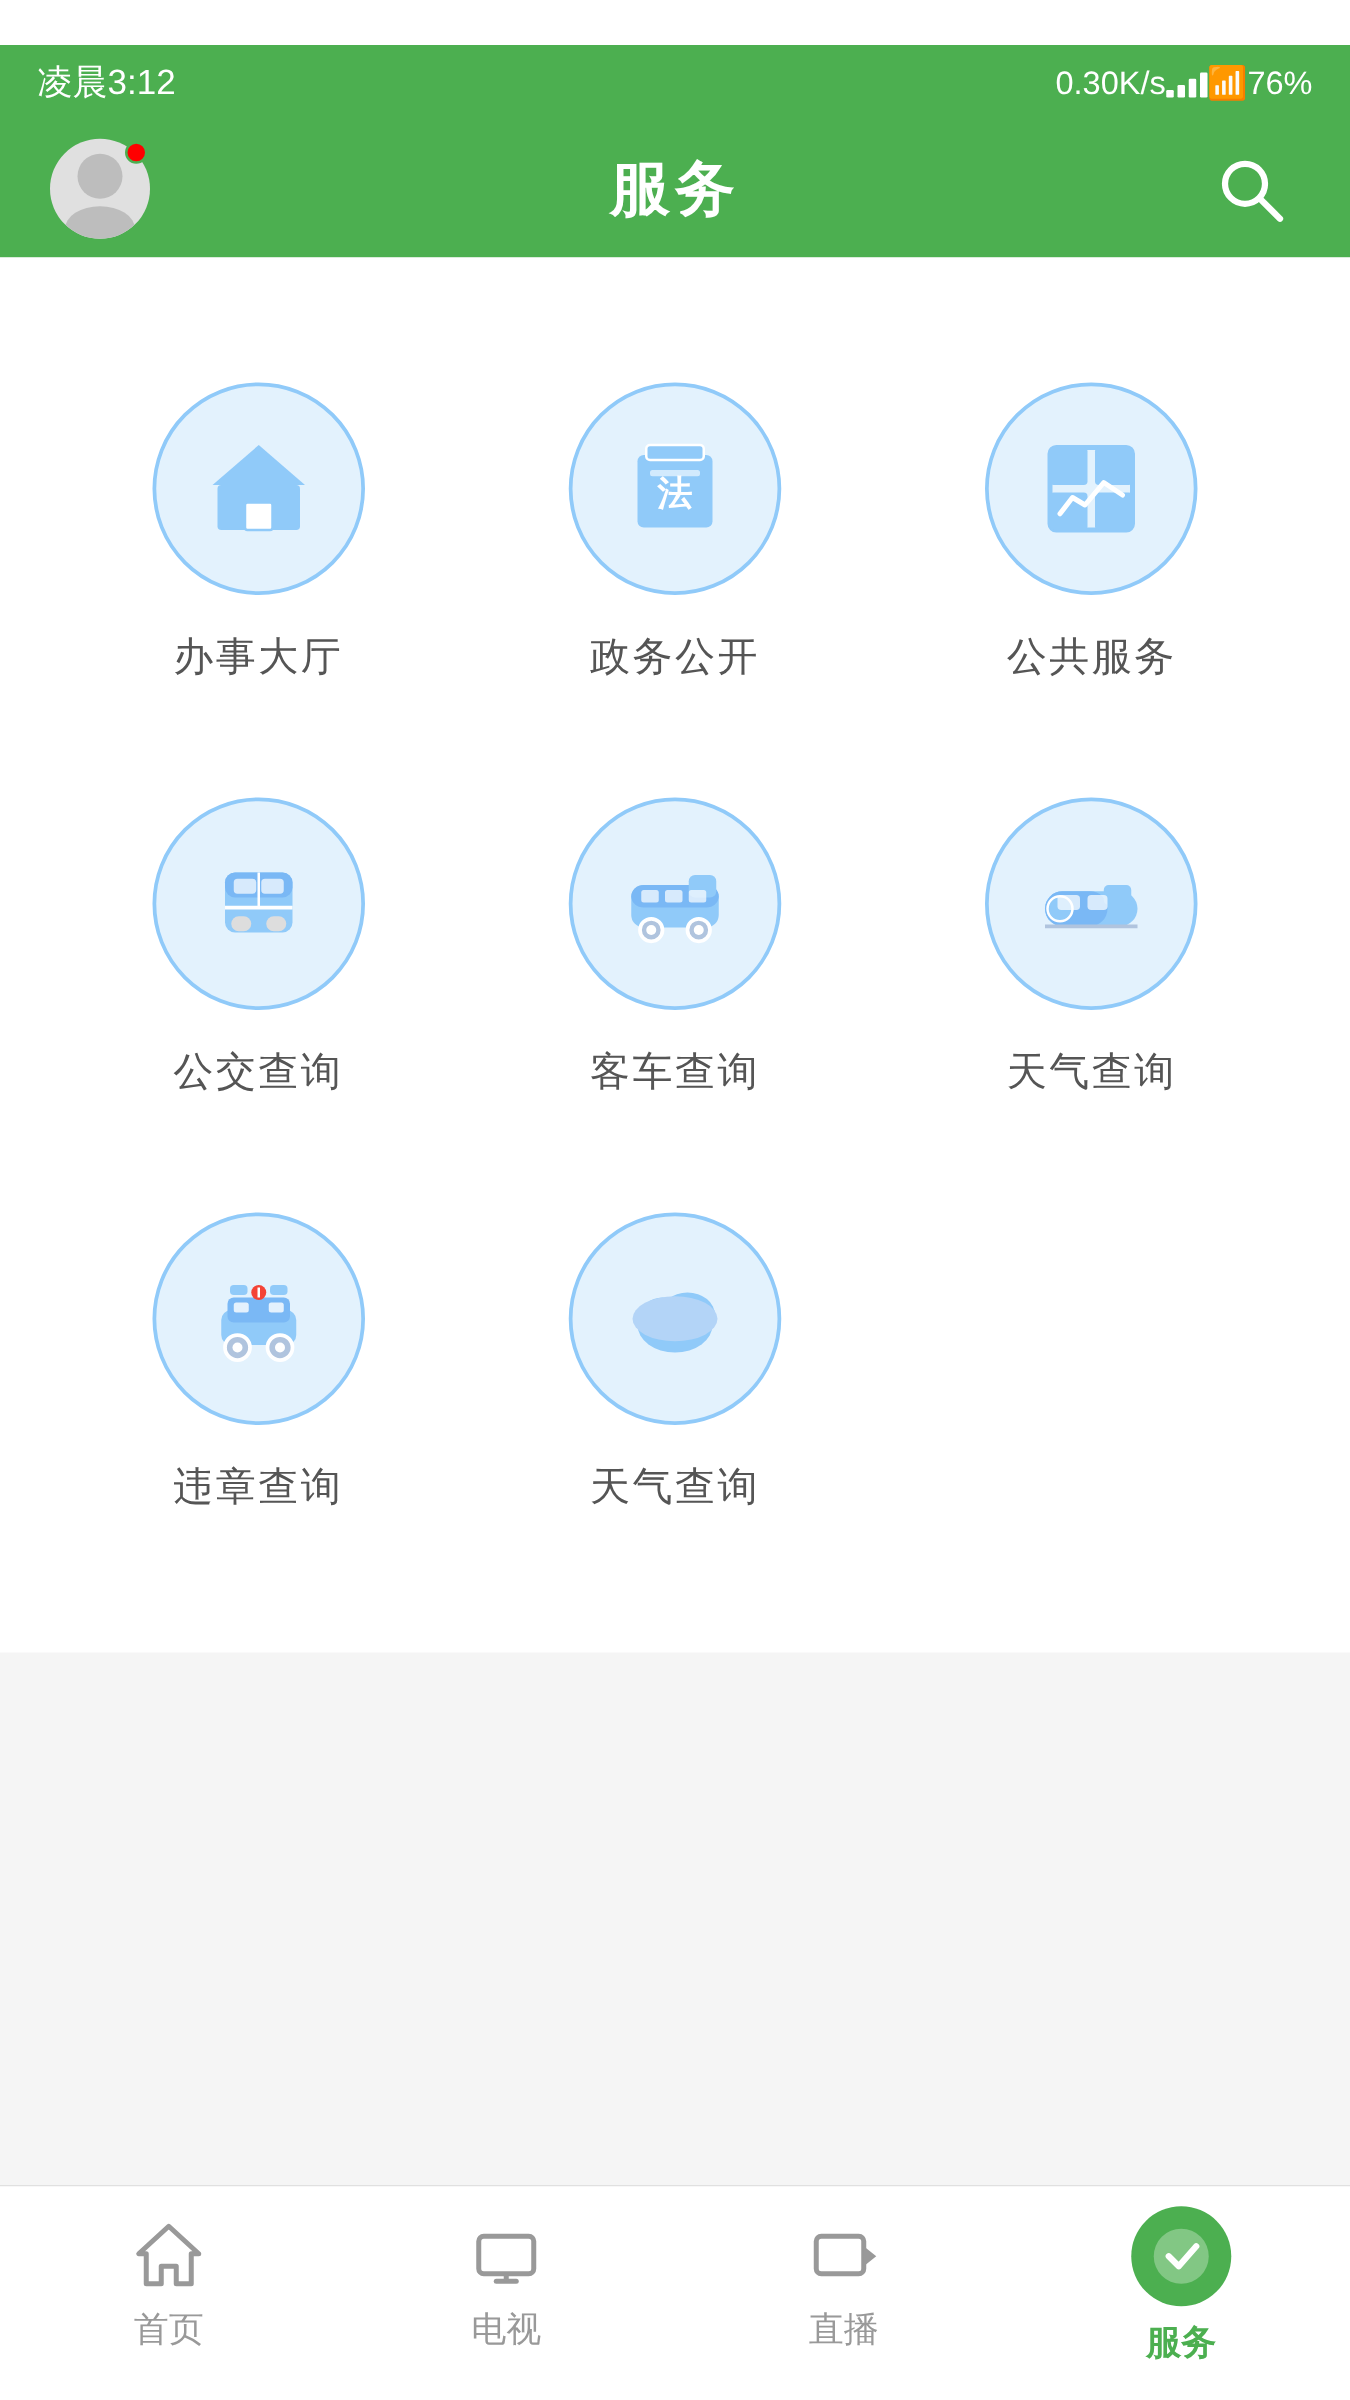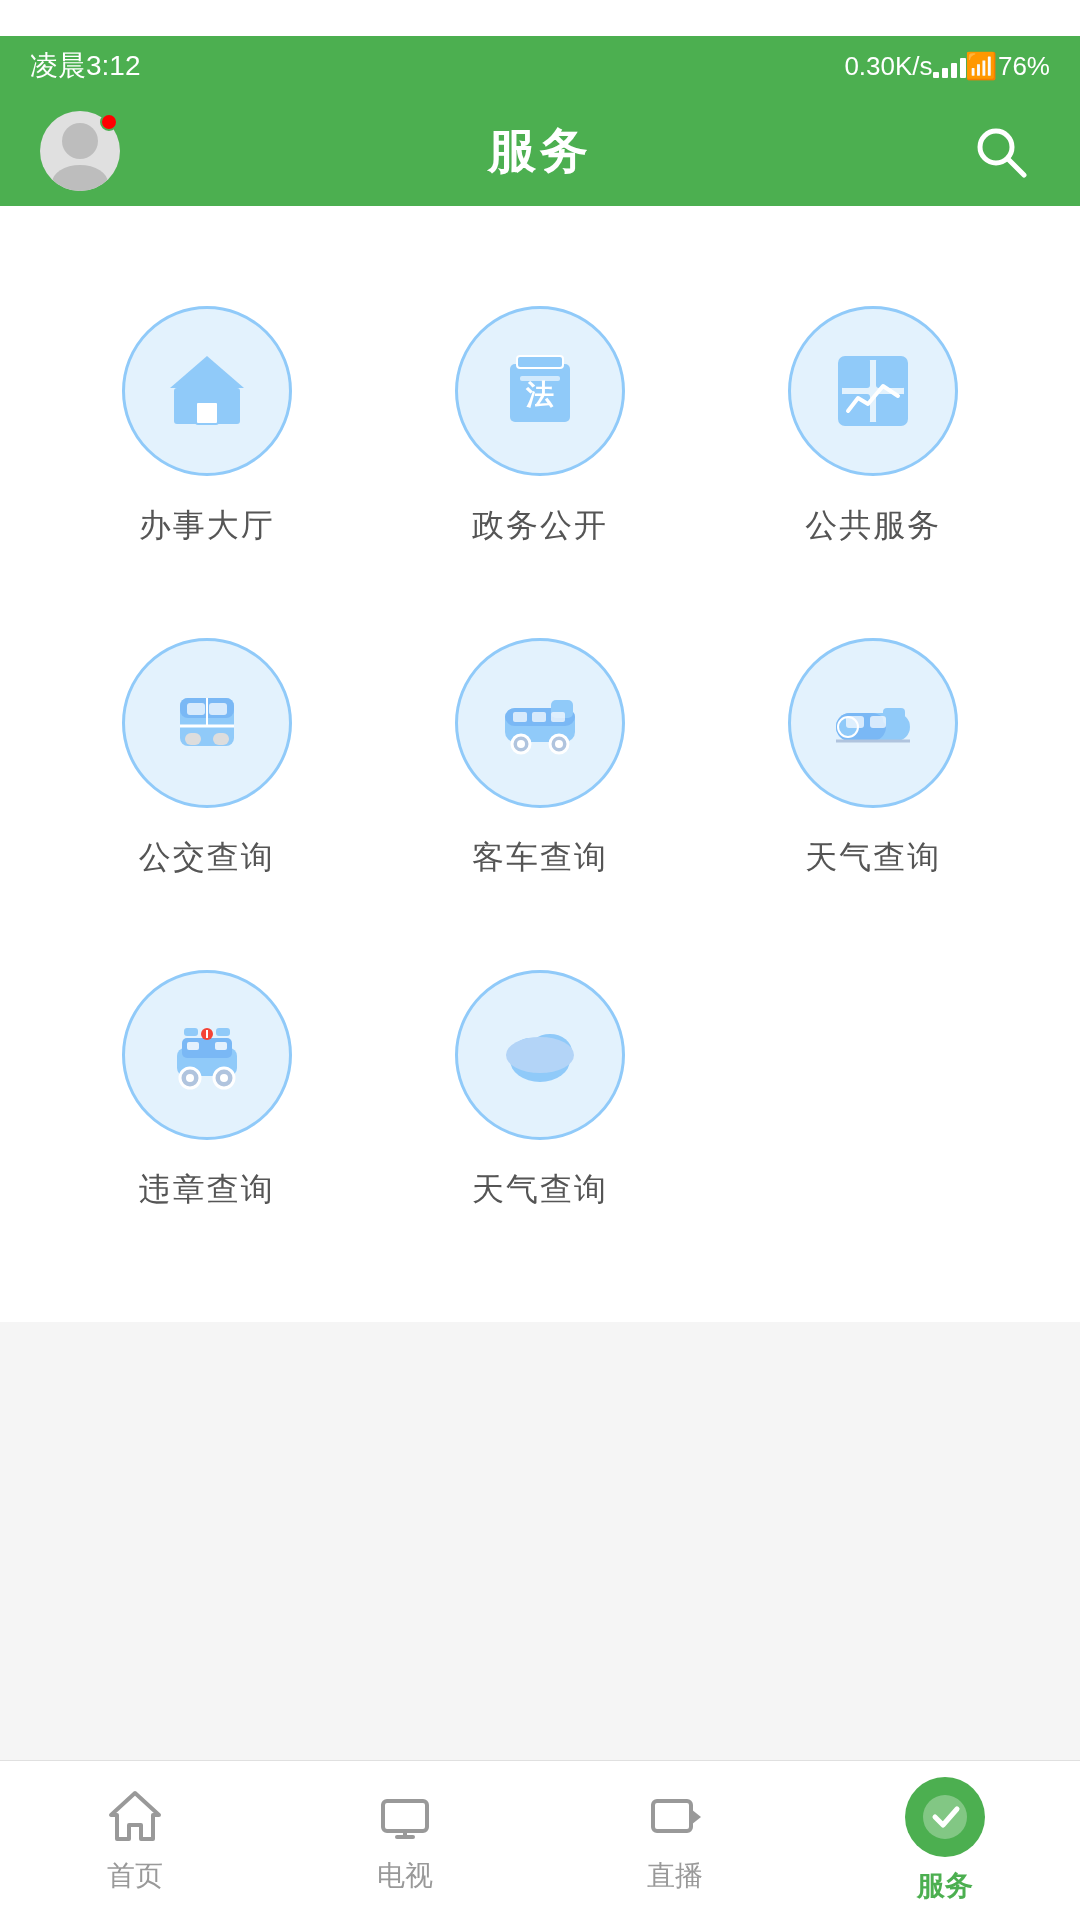--- a/index.html
+++ b/index.html
@@ -140,21 +140,21 @@
       font-size: 32px;
       color: #555;
       text-align: center;
       letter-spacing: 2px;
       font-family: Liberation Serif, serif;
     }
 
     
     .bottom-nav {
       position: fixed;
-      bottom: 0;
+      bottom: 12px;
       left: 0;
       width: 1080px;
       height: 160px;
       background: white;
       border-top: 1px solid #e0e0e0;
       display: flex;
       align-items: center;
       justify-content: space-around;
     }
     .nav-item {

